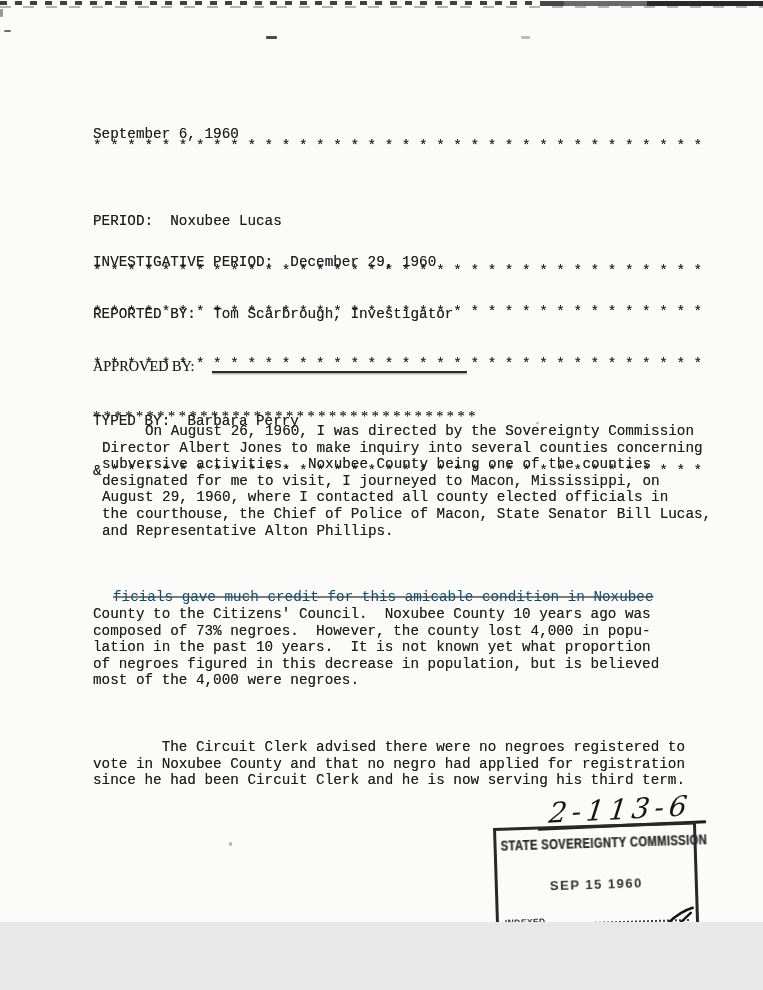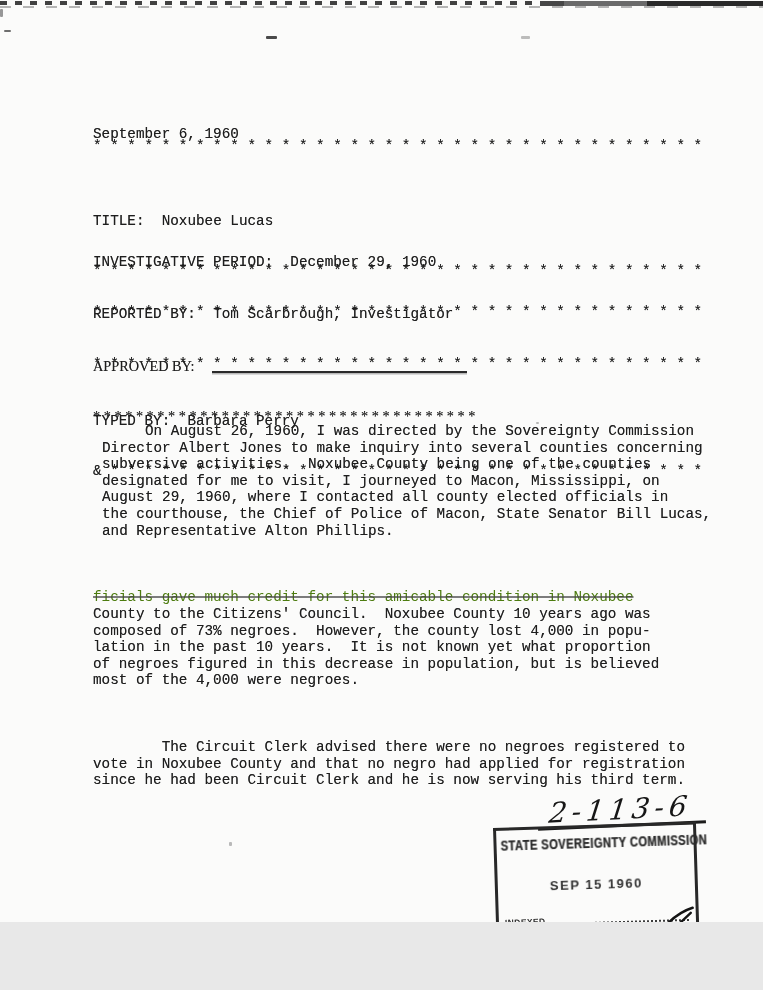--- a/index.html
+++ b/index.html
@@ -15,26 +15,27 @@
     font-size:14.3px; line-height:16.6px; white-space:pre;
     text-shadow:0 0 0.6px rgba(25,25,25,0.6);
   }
   .val { margin-left:17.2px; }
   .blank-line {
     display:inline-block; width:255px; height:11px; margin-left:17px;
     border-bottom:2px solid #2a2a2a; transform:translateY(2px);
     box-shadow:0 1.5px 0 rgba(60,60,60,0.35);
   }
   .struck {
-    color:#4d7c0f;
+    color:#0c4a6e;
     text-decoration:line-through;
     text-decoration-color:rgba(70,70,70,0.7);
     text-decoration-thickness:1.5px;
     filter:blur(0.3px);
     text-shadow:none;
+    margin-left:20px;
   }
   
   .top-edge { position:absolute; top:0; left:0; right:0; height:10px; }
   .te-dashes { position:absolute; top:1px; left:0; width:548px; height:4px;
     background:repeating-linear-gradient(90deg, rgba(45,45,45,0.9) 0 7px, rgba(45,45,45,0) 7px 15px); }
   .te-dashes2 { position:absolute; top:6px; left:0; width:763px; height:2px;
     background:repeating-linear-gradient(90deg, rgba(110,110,110,0.5) 0 11px, rgba(110,110,110,0) 11px 23px); }
   .te-solid { position:absolute; top:1px; left:540px; right:0; height:5px;
     background:linear-gradient(90deg,#474747 0 9%, #6a6a6a 9% 40%, #2a2a2a 40% 100%); }
   .speck { position:absolute; background:#555; border-radius:1px; }
@@ -88,21 +89,21 @@
   <div class="speck" style="left:266px; top:36px; width:11px; height:3px; background:#4a4a4a;"></div>
   <div class="speck" style="left:521px; top:36px; width:9px; height:3px; background:#999; opacity:.65;"></div>
   <div class="speck" style="left:536px; top:422px; width:3px; height:2px; background:#888; opacity:.6;"></div>
   <div class="speck" style="left:229px; top:842px; width:3px; height:4px; background:#777; opacity:.5;"></div>
   <div class="speck" style="left:96px; top:216px; width:2px; height:3px; background:#777; opacity:.55;"></div>
 
   <div class="tw" style="top:126px;">September 6, 1960</div>
   <div class="tw" style="top:138px;">* * * * * * * * * * * * * * * * * * * * * * * * * * * * * * * * * * * *</div>
 
   <div class="tw" style="top:180px;">
-    <div><span>TITLE:</span><span class="val">Noxubee Lucas</span></div>
+    <div><span>PERIOD:</span><span class="val">Noxubee Lucas</span></div>
     <div>* * * * * * * * * * * * * * * * * * * * * * * * * * * * * * * * * * * *</div>
   </div>
 
   <div class="tw" style="top:221px;">
     <div><span>INVESTIGATIVE PERIOD:</span><span class="val">December 29, 1960</span></div>
     <div>* * * * * * * * * * * * * * * * * * * * * * * * * * * * * * * * * * * *</div>
   </div>
 
   <div class="tw" style="top:273px;">
     <div><span>REPORTED BY:</span><span class="val">Tom Scarbrough, Investigator</span></div>

